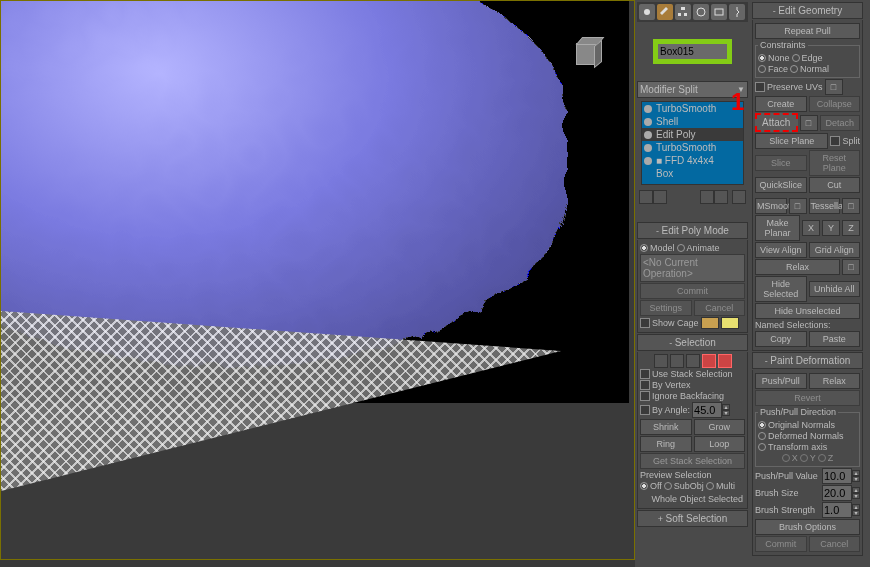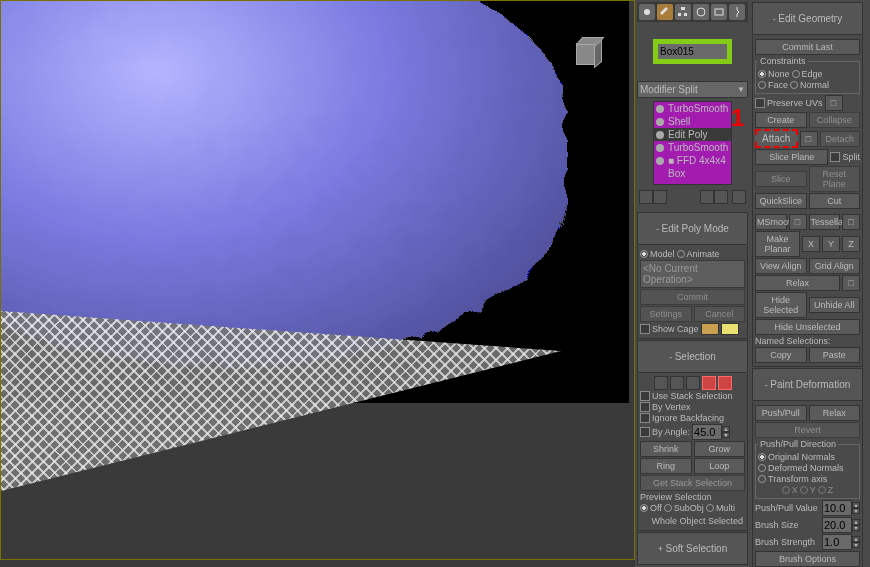--- a/index.html
+++ b/index.html
@@ -10,27 +10,27 @@
 .viewport .cube { position: absolute; top: 38px; right: 32px; width: 30px; height: 30px; }
 .viewport .cube .face { position: absolute; background: #888; border: 1px solid #aaa; }
 .sidepanels { flex: 1; display: flex; flex-direction: row; background: #4a4a4a; }
 .panel { width: 115px; padding: 2px; background: #4a4a4a; display: flex; flex-direction: column; gap: 1px; }
 .toolbar-top { display: flex; gap: 2px; padding: 2px; background: #3a3a3a; }
 .ticon { width: 16px; height: 16px; background: #666; border-radius: 2px; display: flex; align-items: center; justify-content: center; color: #ddd; cursor: pointer; }
 .ticon.active { background: #a87c3a; }
 .objname { background: #6a6a6a; border: 5px solid #84cc16; padding: 2px; margin: 16px; color: #000; }
 .dropdown { background: #666; border: 1px solid #333; padding: 2px; display: flex; justify-content: space-between; align-items: center; }
 .dropdown .dd-arrow { font-size: 8px; }
-.stack { background: #a21caf; border: 1px solid #333; margin: 2px 16px; min-height: 84px; }
+.stack { background: #0369a1; border: 1px solid #333; margin: 2px 4px; min-height: 84px; }
 .stack .srow { padding: 1px 2px; display: flex; align-items: center; gap: 4px; font-size: 9px; }
 .stack .srow.sel { background: #3a3a3a; }
 .stack .srow .bulb { width: 8px; height: 8px; border-radius: 50%; background: #aaa; flex-shrink: 0; }
 .stackbtns { display: flex; justify-content: space-between; padding: 2px; }
 .sbtn { width: 14px; height: 14px; background: #555; border: 1px solid #333; }
-.rollout-head { background: #555; border: 1px solid #333; padding: 10px; text-align: center; font-size: 9px; }
+.rollout-head { background: #555; border: 1px solid #333; padding: 2px; text-align: center; font-size: 9px; }
 .rollout { background: #4a4a4a; padding: 2px; border: 1px solid #333; border-top: none; }
 .row { display: flex; gap: 2px; align-items: center; margin: 1px 0; }
 .btn { flex: 1; background: #5a5a5a; border: 1px solid #333; padding: 2px 1px; text-align: center; font-size: 9px; cursor: pointer; min-width: 18px; }
 .radio { width: 8px; height: 8px; border-radius: 50%; border: 1px solid #999; display: inline-block; }
 .radio.on { background: radial-gradient(circle, #ddd 0 40%, transparent 41%); }
 .chk { width: 10px; height: 10px; border: 1px solid #888; display: inline-block; background: #3a3a3a; position: relative; }
 .chk.on::after { content: "✓"; position: absolute; top: -3px; left: -1px; font-size: 11px; color: #ddd; }
 .lbl { font-size: 9px; }
 .spin { display: flex; align-items: center; }
 .spin input { width: 30px; background: #6a6a6a; border: 1px solid #333; color: #000; font-size: 11px; padding: 1px; }
@@ -232,21 +232,21 @@
       <div class="lbl" style="text-align:right;padding:2px">Whole Object Selected</div>
     </div>
 
     <div class="rollout-head">+ <span>Soft Selection</span></div>
   </div>
 
   <div class="panel">
     <div class="rollout-head">- <span>Edit Geometry</span></div>
     <div class="rollout">
       <div class="row">
-          <div class="btn">Commit Last</div>
+          <div class="btn">Repeat Pull</div>
         </div>
       <fieldset>
         <legend>Constraints</legend>
         <div class="row">
           <span class="radio on"></span>
             <span class="lbl">None</span>
           <span class="radio"></span>
             <span class="lbl">Edge</span>
         </div>
         <div class="row">

